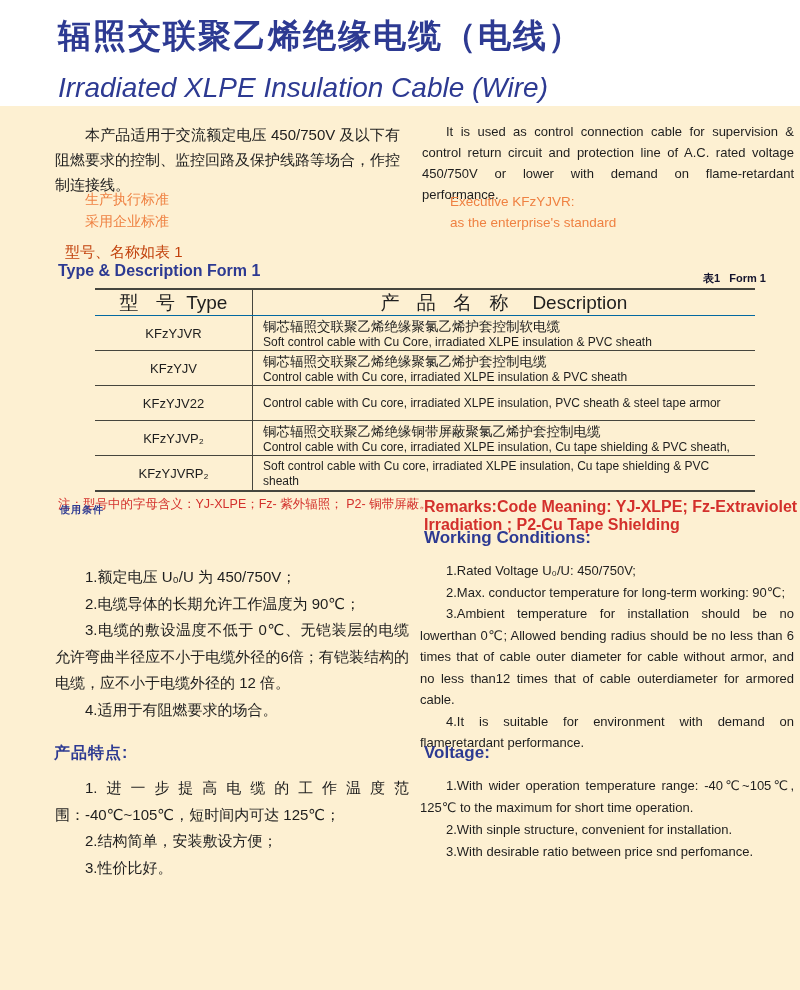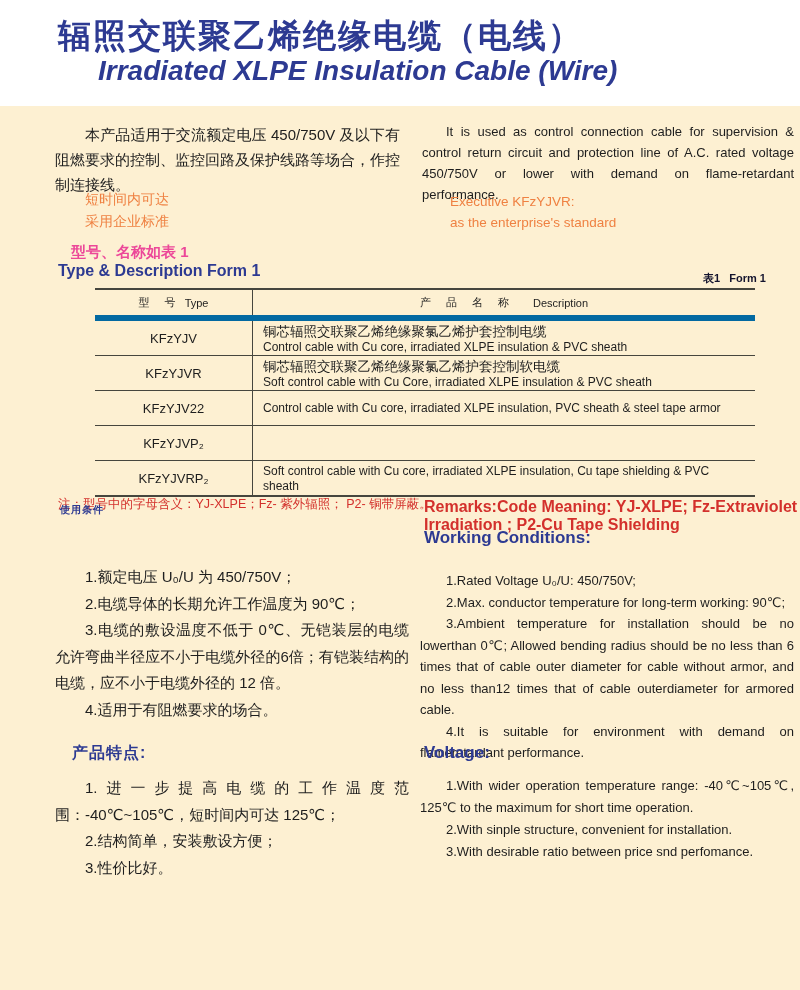--- a/index.html
+++ b/index.html
@@ -6,39 +6,39 @@
   body{
     width:800px;height:990px;position:relative;overflow:hidden;
     font-family:"Liberation Sans","DejaVu Sans",sans-serif;
     background:#ffffff;
   }
   .cream-band{position:absolute;left:0;top:106px;width:800px;height:884px;background:#fdf0d2;}
   .abs{position:absolute;}
 
   
   .title-zh{left:58px;top:14px;font-size:33px;font-weight:800;color:#2d3a92;letter-spacing:2px;}
-  .title-en{left:58px;top:55px;font-size:28px;font-weight:700;font-style:italic;color:#2d3a92;letter-spacing:0px;margin-left:40px;}
+  .title-en{left:58px;top:72px;font-size:28px;font-weight:400;font-style:italic;color:#2d3a92;letter-spacing:0px;}
 
   
   .intro-zh{left:55px;top:122px;width:345px;font-size:15px;line-height:25px;color:#1e1e1e;text-indent:2em;text-align:justify;}
   .intro-en{left:422px;top:121px;width:372px;font-size:13px;line-height:21px;color:#1e1e1e;text-indent:24px;text-align:justify;}
 
   
   .std{color:#ef8142;}
   .std-zh{left:85px;top:188px;font-size:14px;line-height:22px;}
   .std-en{left:450px;top:191px;font-size:13.5px;line-height:21px;}
 
   
-  .form-h-zh{left:71px;top:243px;font-size:15px;font-weight:700;color:#ec4899;}
+  .form-h-zh{left:65px;top:243px;font-size:15px;font-weight:400;color:#c2410c;}
   .form-h-en{left:58px;top:262px;font-size:16px;font-weight:800;color:#2d3a92;}
   .form-label{right:34px;top:271px;font-size:11px;font-weight:800;color:#14142e;white-space:pre;}
 
   
   .cable-table{left:95px;top:288px;width:660px;color:#1e1e1e;}
-  .t-header{display:flex;height:25px;border-top:2px solid #46463e;border-bottom:6px solid #0369a1;align-items:center;font-size:11px;}
+  .t-header{display:flex;height:25px;border-top:2px solid #46463e;border-bottom:1px solid #0369a1;align-items:center;font-size:19px;}
   .t-col-type{width:157px;flex:0 0 157px;text-align:center;border-right:1px solid #46463e;align-self:stretch;display:flex;align-items:center;justify-content:center;}
   .t-col-desc{flex:1;padding-left:0;}
   .th-desc{display:flex;align-items:center;justify-content:center;gap:18px;}
   .th-zh{letter-spacing:6px;}
   .t-row{display:flex;height:34px;border-bottom:1px solid #46463e;}
   .t-row:last-child{border-bottom:2px solid #46463e;}
   .t-type{font-size:13px;}
   .t-desc-cell{flex:1;padding:1px 8px 0 10px;display:flex;flex-direction:column;justify-content:center;}
   .desc-zh{font-size:13.5px;line-height:17px;}
   .desc-en{font-size:12px;line-height:15px;}
@@ -46,41 +46,41 @@
   
   .remark{color:#d3302c;}
   .remark-zh{left:58px;top:496px;font-size:12.5px;font-weight:400;}
   .remark-en{left:424px;top:498px;font-size:16px;font-weight:700;}
 
   
   .sec-head{font-weight:800;color:#2d3a92;}
   .wc-h-zh{left:60px;top:503px;font-size:10px;letter-spacing:1px;text-align:right;}
   .wc-list-zh{left:55px;top:564px;width:354px;font-size:15px;line-height:26.5px;color:#1e1e1e;text-align:justify;}
   .wc-h-en{left:424px;top:528px;font-size:17px;}
-  .wc-list-en{left:420px;top:560px;width:374px;font-size:13px;line-height:21.5px;color:#1e1e1e;text-align:justify;margin-top:10px;}
-  .ft-h-zh{left:72px;top:743px;font-size:16px;letter-spacing:1px;}
+  .wc-list-en{left:420px;top:560px;width:374px;font-size:13px;line-height:21.5px;color:#1e1e1e;text-align:justify;}
+  .ft-h-zh{left:54px;top:743px;font-size:16px;letter-spacing:1px;}
   .ft-list-zh{left:55px;top:775px;width:354px;font-size:15px;line-height:26.5px;color:#1e1e1e;text-align:justify;}
   .ft-h-en{left:424px;top:743px;font-size:17px;}
   .ft-list-en{left:420px;top:775px;width:374px;font-size:13px;line-height:22px;color:#1e1e1e;text-align:justify;}
   .li-zh{text-indent:2em;}
   .li-en{text-indent:26px;}
 </style>
 </head>
 <body>
 
 <div class="cream-band"></div>
 
 <div class="abs title-zh">辐照交联聚乙烯绝缘电缆（电线）</div>
 <div class="abs title-en">Irradiated XLPE Insulation Cable (Wire)</div>
 
 <div class="abs intro-zh">本产品适用于交流额定电压 450/750V 及以下有阻燃要求的控制、监控回路及保护线路等场合，作控制连接线。</div>
 <div class="abs intro-en">It is used as control connection cable for supervision &amp; control return circuit and protection line of A.C. rated voltage 450/750V or lower with demand on flame-retardant performance.</div>
 
 <div class="abs std std-zh">
-  <div>短时间内可达</div>
+  <div>生产执行标准</div>
   <div>采用企业标准</div>
 </div>
 <div class="abs std std-en">
   <div>Executive KFzYJVR:</div>
   <div>as the enterprise's standard</div>
 </div>
 
 <div class="abs form-h-zh">型号、名称如表 1</div>
 <div class="abs form-h-en">Type &amp; Description Form 1</div>
 <div class="abs form-label">表1   Form 1</div>
@@ -91,41 +91,45 @@
       <span class="th-zh">型  号</span>&nbsp;
       <span>Type</span>
     </div>
     <div class="t-col-desc th-desc">
       <span class="th-zh">产  品  名  称</span>
       <span>Description</span>
     </div>
   </div>
 
   <div class="t-row">
+    <div class="t-col-type t-type">KFzYJVR</div>
+    <div class="t-desc-cell">
+      <div class="desc-zh">铜芯辐照交联聚乙烯绝缘聚氯乙烯护套控制软电缆</div>
+      <div class="desc-en">Soft control cable with Cu Core, irradiated XLPE insulation &amp; PVC sheath</div>
+    </div>
+  </div>
+  <div class="t-row">
     <div class="t-col-type t-type">KFzYJV</div>
     <div class="t-desc-cell">
       <div class="desc-zh">铜芯辐照交联聚乙烯绝缘聚氯乙烯护套控制电缆</div>
       <div class="desc-en">Control cable with Cu core, irradiated XLPE insulation &amp; PVC sheath</div>
-    </div>
-  </div>
-  <div class="t-row">
-    <div class="t-col-type t-type">KFzYJVR</div>
-    <div class="t-desc-cell">
-      <div class="desc-zh">铜芯辐照交联聚乙烯绝缘聚氯乙烯护套控制软电缆</div>
-      <div class="desc-en">Soft control cable with Cu Core, irradiated XLPE insulation &amp; PVC sheath</div>
     </div>
   </div>
   <div class="t-row">
     <div class="t-col-type t-type">KFzYJV22</div>
     <div class="t-desc-cell">
       <div class="desc-en">Control cable with Cu core, irradiated XLPE insulation, PVC sheath &amp; steel tape armor</div>
     </div>
   </div>
   <div class="t-row">
     <div class="t-col-type t-type">KFzYJVP₂</div>
+    <div class="t-desc-cell">
+      <div class="desc-zh">铜芯辐照交联聚乙烯绝缘铜带屏蔽聚氯乙烯护套控制电缆</div>
+      <div class="desc-en">Control cable with Cu core, irradiated XLPE insulation, Cu tape shielding &amp; PVC sheath,</div>
+    </div>
   </div>
   <div class="t-row">
     <div class="t-col-type t-type">KFzYJVRP₂</div>
     <div class="t-desc-cell">
       <div class="desc-en">Soft control cable with Cu core, irradiated XLPE insulation, Cu tape shielding &amp; PVC sheath</div>
     </div>
   </div>
 </div>
 
 <div class="abs remark remark-zh">注：型号中的字母含义：YJ-XLPE；Fz- 紫外辐照；  P2- 铜带屏蔽。</div>

